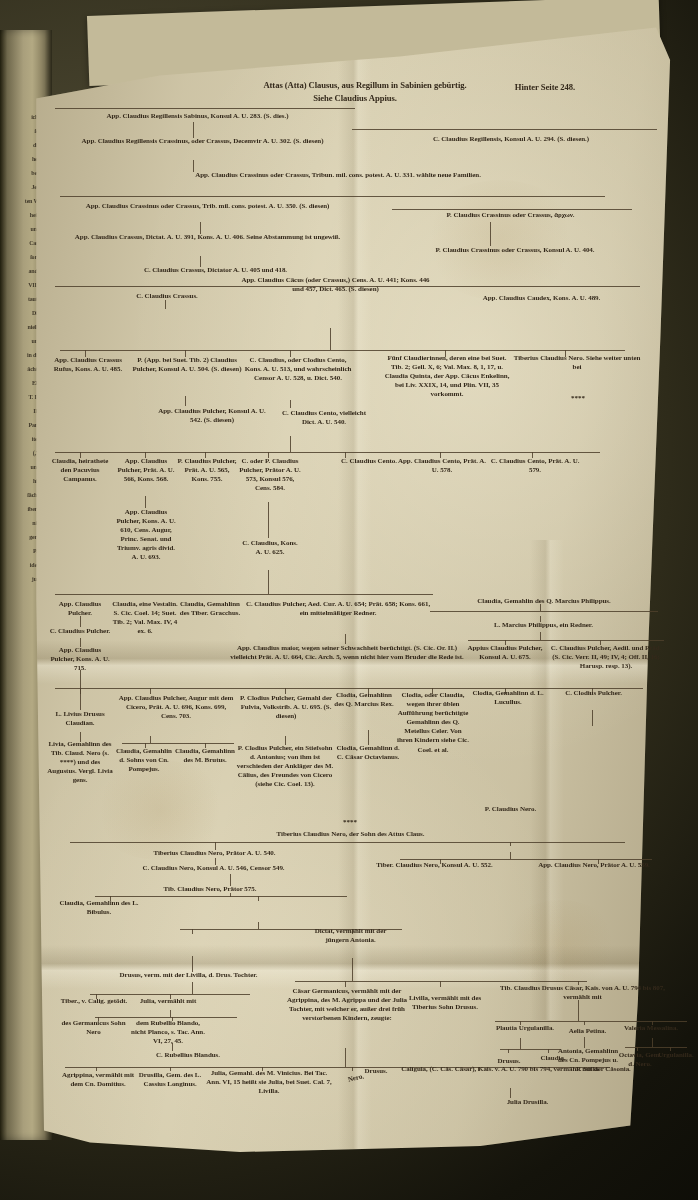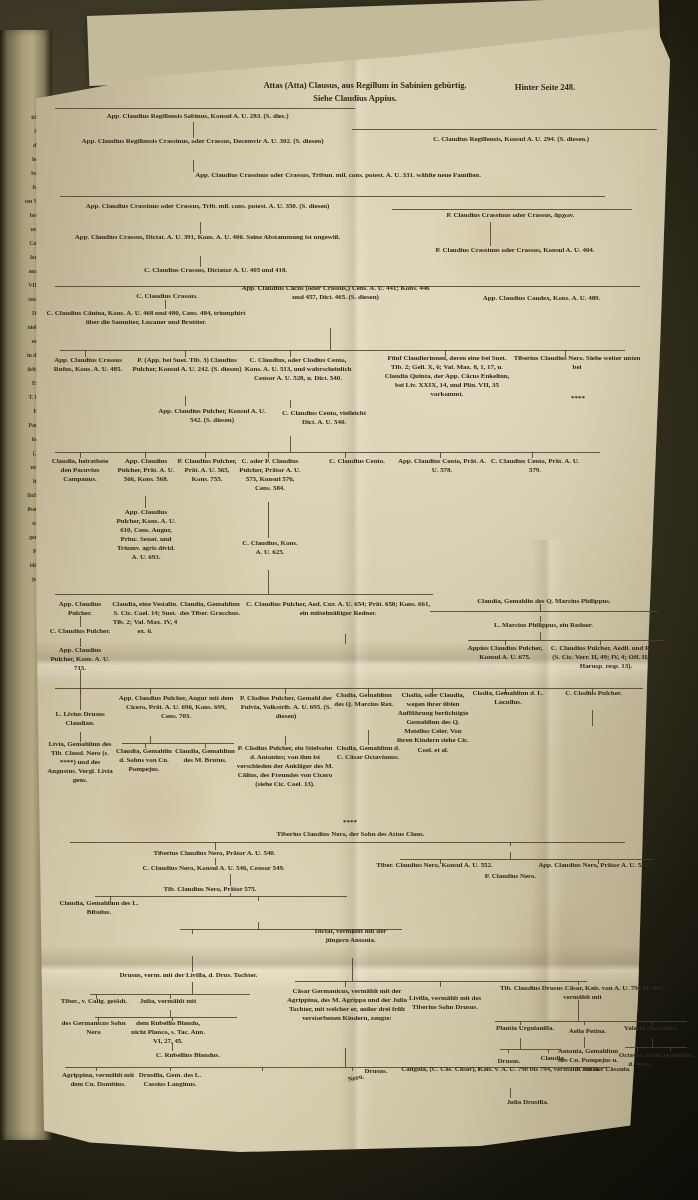--- a/index.html
+++ b/index.html
@@ -214,66 +214,66 @@
   <div class="nd" style="left:55px;top:112px;width:285px">App. Claudius Regillensis Sabinus, Konsul A. U. 283. (S. dies.)</div>
   <div class="nd" style="left:366px;top:135px;width:290px">C. Claudius Regillensis, Konsul A. U. 294. (S. diesen.)</div>
   <div class="nd" style="left:55px;top:137px;width:295px">App. Claudius Regillensis Crassinus, oder Crassus, Decemvir A. U. 302. (S. diesen)</div>
   <div class="nd" style="left:158px;top:171px;width:360px">App. Claudius Crassinus oder Crassus, Tribun. mil. cons. potest. A. U. 331. wählte neue Familien.</div>
   <div class="nd" style="left:55px;top:202px;width:305px">App. Claudius Crassinus oder Crassus, Trib. mil. cons. potest. A. U. 350. (S. diesen)</div>
   <div class="nd" style="left:388px;top:211px;width:245px">P. Claudius Crassinus oder Crassus, ἄρχων.</div>
   <div class="nd" style="left:55px;top:233px;width:305px">App. Claudius Crassus, Dictat. A. U. 391, Kons. A. U. 406. Seine Abstammung ist ungewiß.</div>
   <div class="nd" style="left:385px;top:246px;width:260px">P. Claudius Crassinus oder Crassus, Konsul A. U. 404.</div>
   <div class="nd" style="left:78px;top:266px;width:275px">C. Claudius Crassus, Dictator A. U. 405 und 418.</div>
   <div class="nd" style="left:92px;top:292px;width:150px">C. Claudius Crassus.</div>
-  <div class="nd" style="left:238px;top:284px;width:195px">App. Claudius Cäcus (oder Crassus,) Cens. A. U. 441; Kons. 446 und 457, Dict. 465. (S. diesen)</div>
+  <div class="nd" style="left:238px;top:276px;width:195px">App. Claudius Cäcus (oder Crassus,) Cens. A. U. 441; Kons. 446 und 457, Dict. 465. (S. diesen)</div>
   <div class="nd" style="left:424px;top:294px;width:235px">App. Claudius Caudex, Kons. A. U. 489.</div>
-  <div class="nd" style="left:46px;top:309px;width:200px">C. Claudius Cänina, Kons. A. U. 468 und 480, Cens. 484, triumphirt über die Samniter, Lucaner und Bruttier.</div>
   <div class="nd" style="left:48px;top:356px;width:80px">App. Claudius Crassus Rufus, Kons. A. U. 485.</div>
-  <div class="nd" style="left:131px;top:356px;width:112px">P. (App. bei Suet. Tib. 3) Claudius Pulcher, Konsul A. U. 242. (S. diesen)</div>
+  <div class="nd" style="left:131px;top:356px;width:112px">P. (App. bei Suet. Tib. 2) Claudius Pulcher, Konsul A. U. 504. (S. diesen)</div>
   <div class="nd" style="left:244px;top:356px;width:108px">C. Claudius, oder Clodius Cento, Kons. A. U. 513, und wahrscheinlich Censor A. U. 528, u. Dict. 540.</div>
   <div class="nd" style="left:383px;top:354px;width:128px">Fünf Claudierinnen, deren eine bei Suet. Tib. 2; Gell. X, 6; Val. Max. 8, 1, 17, u. Claudia Quinta, der App. Cäcus Enkelinn, bei Liv. XXIX, 14, und Plin. VII, 35 vorkommt.</div>
   <div class="nd" style="left:513px;top:354px;width:128px">Tiberius Claudius Nero. Siehe weiter unten bei</div>
   <div class="nd" style="left:548px;top:394px;width:60px">****</div>
   <div class="nd" style="left:158px;top:407px;width:108px">App. Claudius Pulcher, Konsul A. U. 542. (S. diesen)</div>
   <div class="nd" style="left:278px;top:409px;width:92px">C. Claudius Cento, vielleicht Dict. A. U. 540.</div>
   <div class="nd" style="left:48px;top:457px;width:64px">Claudia, heirathete den Pacuvius Campanus.</div>
   <div class="nd" style="left:115px;top:457px;width:62px">App. Claudius Pulcher, Prät. A. U. 566, Kons. 568.</div>
   <div class="nd" style="left:177px;top:457px;width:60px">P. Claudius Pulcher, Prät. A. U. 565, Kons. 755.</div>
   <div class="nd" style="left:238px;top:457px;width:64px">C. oder P. Claudius Pulcher, Prätor A. U. 573, Konsul 576, Cens. 584.</div>
-  <div class="nd" style="left:307px;top:457px;width:100px">C. Claudius Cento.</div>
+  <div class="nd" style="left:319px;top:457px;width:100px">C. Claudius Cento.</div>
   <div class="nd" style="left:396px;top:457px;width:92px">App. Claudius Cento, Prät. A. U. 578.</div>
   <div class="nd" style="left:489px;top:457px;width:92px">C. Claudius Cento, Prät. A. U. 579.</div>
   <div class="nd" style="left:116px;top:508px;width:60px">App. Claudius Pulcher, Kons. A. U. 610, Cens. Augur, Princ. Senat. und Triumv. agris divid. A. U. 693.</div>
   <div class="nd" style="left:239px;top:539px;width:62px">C. Claudius, Kons. A. U. 625.</div>
   <div class="nd" style="left:48px;top:600px;width:64px">App. Claudius Pulcher.</div>
   <div class="nd" style="left:48px;top:627px;width:64px">C. Claudius Pulcher.</div>
   <div class="nd" style="left:112px;top:600px;width:66px">Claudia, eine Vestalin. S. Cic. Coel. 14; Suet. Tib. 2; Val. Max. IV, 4 ex. 6.</div>
   <div class="nd" style="left:179px;top:600px;width:62px">Claudia, Gemahlinn des Tiber. Gracchus.</div>
   <div class="nd" style="left:244px;top:600px;width:188px">C. Claudius Pulcher, Aed. Cur. A. U. 654; Prät. 658; Kons. 661, ein mittelmäßiger Redner.</div>
   <div class="nd" style="left:430px;top:597px;width:228px">Claudia, Gemahlin des Q. Marcius Philippus.</div>
   <div class="nd" style="left:436px;top:621px;width:215px">L. Marcius Philippus, ein Redner.</div>
+  <div class="nd" style="left:228px;top:644px;width:238px">App. Claudius maior, wegen seiner Schwachheit berüchtigt. (S. Cic. Or. II.) vielleicht Prät. A. U. 664, Cic. Arch. 5, wenn nicht hier vom Bruder die Rede ist.</div>
   <div class="nd" style="left:466px;top:644px;width:78px">Appius Claudius Pulcher, Konsul A. U. 675.</div>
   <div class="nd" style="left:547px;top:644px;width:118px">C. Claudius Pulcher, Aedil. und Präd. (S. Cic. Verr. II, 49; IV, 4; Off. II, 16; Harusp. resp. 13).</div>
   <div class="nd" style="left:48px;top:646px;width:64px">App. Claudius Pulcher, Kons. A. U. 715.</div>
   <div class="nd" style="left:117px;top:694px;width:118px">App. Claudius Pulcher, Augur mit dem Cicero, Prät. A. U. 696, Kons. 699, Cens. 703.</div>
   <div class="nd" style="left:237px;top:694px;width:98px">P. Clodius Pulcher, Gemahl der Fulvia, Volkstrib. A. U. 695. (S. diesen)</div>
   <div class="nd" style="left:333px;top:691px;width:62px">Clodia, Gemahlinn des Q. Marcius Rex.</div>
   <div class="nd" style="left:396px;top:691px;width:74px">Clodia, oder Claudia, wegen ihrer üblen Aufführung berüchtigte Gemahlinn des Q. Metellus Celer. Von ihren Kindern siehe Cic. Coel. et al.</div>
   <div class="nd" style="left:470px;top:689px;width:76px">Clodia, Gemahlinn d. L. Lucullus.</div>
   <div class="nd" style="left:546px;top:689px;width:95px">C. Clodius Pulcher.</div>
   <div class="nd" style="left:48px;top:710px;width:64px">L. Livius Drusus Claudian.</div>
   <div class="nd" style="left:46px;top:740px;width:68px">Livia, Gemahlinn des Tib. Claud. Nero (s. ****) und des Augustus. Vergl. Livia gens.</div>
   <div class="nd" style="left:114px;top:747px;width:60px">Claudia, Gemahlin d. Sohns von Cn. Pompejus.</div>
   <div class="nd" style="left:175px;top:747px;width:60px">Claudia, Gemahlinn des M. Brutus.</div>
   <div class="nd" style="left:236px;top:744px;width:98px">P. Clodius Pulcher, ein Stiefsohn d. Antonius; von ihm ist verschieden der Ankläger des M. Cälius, des Freundes von Cicero (siehe Cic. Coel. 13).</div>
   <div class="nd" style="left:333px;top:744px;width:70px">Clodia, Gemahlinn d. C. Cäsar Octavianus.</div>
   <div class="nd" style="left:310px;top:818px;width:80px">****</div>
   <div class="nd" style="left:178px;top:830px;width:345px">Tiberius Claudius Nero, der Sohn des Attus Claus.</div>
   <div class="nd" style="left:72px;top:849px;width:285px">Tiberius Claudius Nero, Prätor A. U. 540.</div>
-  <div class="nd" style="left:408px;top:872px;width:205px">P. Claudius Nero.</div>
+  <div class="nd" style="left:408px;top:805px;width:205px">P. Claudius Nero.</div>
   <div class="nd" style="left:66px;top:864px;width:295px">C. Claudius Nero, Konsul A. U. 546, Censor 549.</div>
   <div class="nd" style="left:352px;top:861px;width:165px">Tiber. Claudius Nero, Konsul A. U. 552.</div>
   <div class="nd" style="left:518px;top:861px;width:152px">App. Claudius Nero, Prätor A. U. 559.</div>
   <div class="nd" style="left:105px;top:885px;width:210px">Tib. Claudius Nero, Prätor 575.</div>
   <div class="nd" style="left:58px;top:899px;width:82px">Claudia, Gemahlinn des L. Bibulus.</div>
   <div class="nd" style="left:308px;top:927px;width:85px">Dictat, vermählt mit der jüngern Antonia.</div>
   <div class="nd" style="left:56px;top:971px;width:265px">Drusus, verm. mit der Livilla, d. Drus. Tochter.</div>
   <div class="nd" style="left:60px;top:997px;width:68px">Tiber., v. Calig. getödt.</div>
   <div class="nd" style="left:131px;top:997px;width:74px">Julia, vermählt mit</div>
   <div class="nd" style="left:56px;top:1019px;width:75px">des Germanicus Sohn Nero</div>
@@ -285,17 +285,18 @@
   <div class="nd" style="left:490px;top:1024px;width:70px">Plautia Urgulanilla.</div>
   <div class="nd" style="left:560px;top:1027px;width:55px">Aelia Petina.</div>
   <div class="nd" style="left:615px;top:1024px;width:72px">Valeria Messalina.</div>
   <div class="nd" style="left:486px;top:1057px;width:46px">Drusus.</div>
   <div class="nd" style="left:530px;top:1054px;width:46px">Claudia.</div>
   <div class="nd" style="left:556px;top:1047px;width:64px">Antonia, Gemahlinn des Cn. Pompejus u. F. Sulla.</div>
   <div class="nd" style="left:618px;top:1051px;width:44px">Octavia, Gem. d. Nero.</div>
   <div class="nd" style="left:655px;top:1051px;width:42px">Urgulanilla.</div>
   <div class="nd" style="left:58px;top:1071px;width:80px">Agrippina, vermählt mit dem Cn. Domitius.</div>
   <div class="nd" style="left:138px;top:1071px;width:64px">Drusilla, Gem. des L. Cassius Longinus.</div>
+  <div class="nd" style="left:203px;top:1069px;width:132px">Julia, Gemahl. des M. Vinicius. Bei Tac. Ann. VI, 15 heißt sie Julia, bei Suet. Cal. 7, Livilla.</div>
   <div class="nd" style="left:335px;top:1074px;width:42px;transform:rotate(-12deg)">Nero.</div>
   <div class="nd" style="left:350px;top:1067px;width:52px">Drusus.</div>
   <div class="nd" style="left:396px;top:1065px;width:240px">Caligula, (C. Cäs. Cäsar), Kais. v. A. U. 790 bis 794, vermählt mit der Cäsonia.</div>
   <div class="nd" style="left:465px;top:1098px;width:125px">Julia Drusilla.</div>
 </div>
 
 </body></html>

